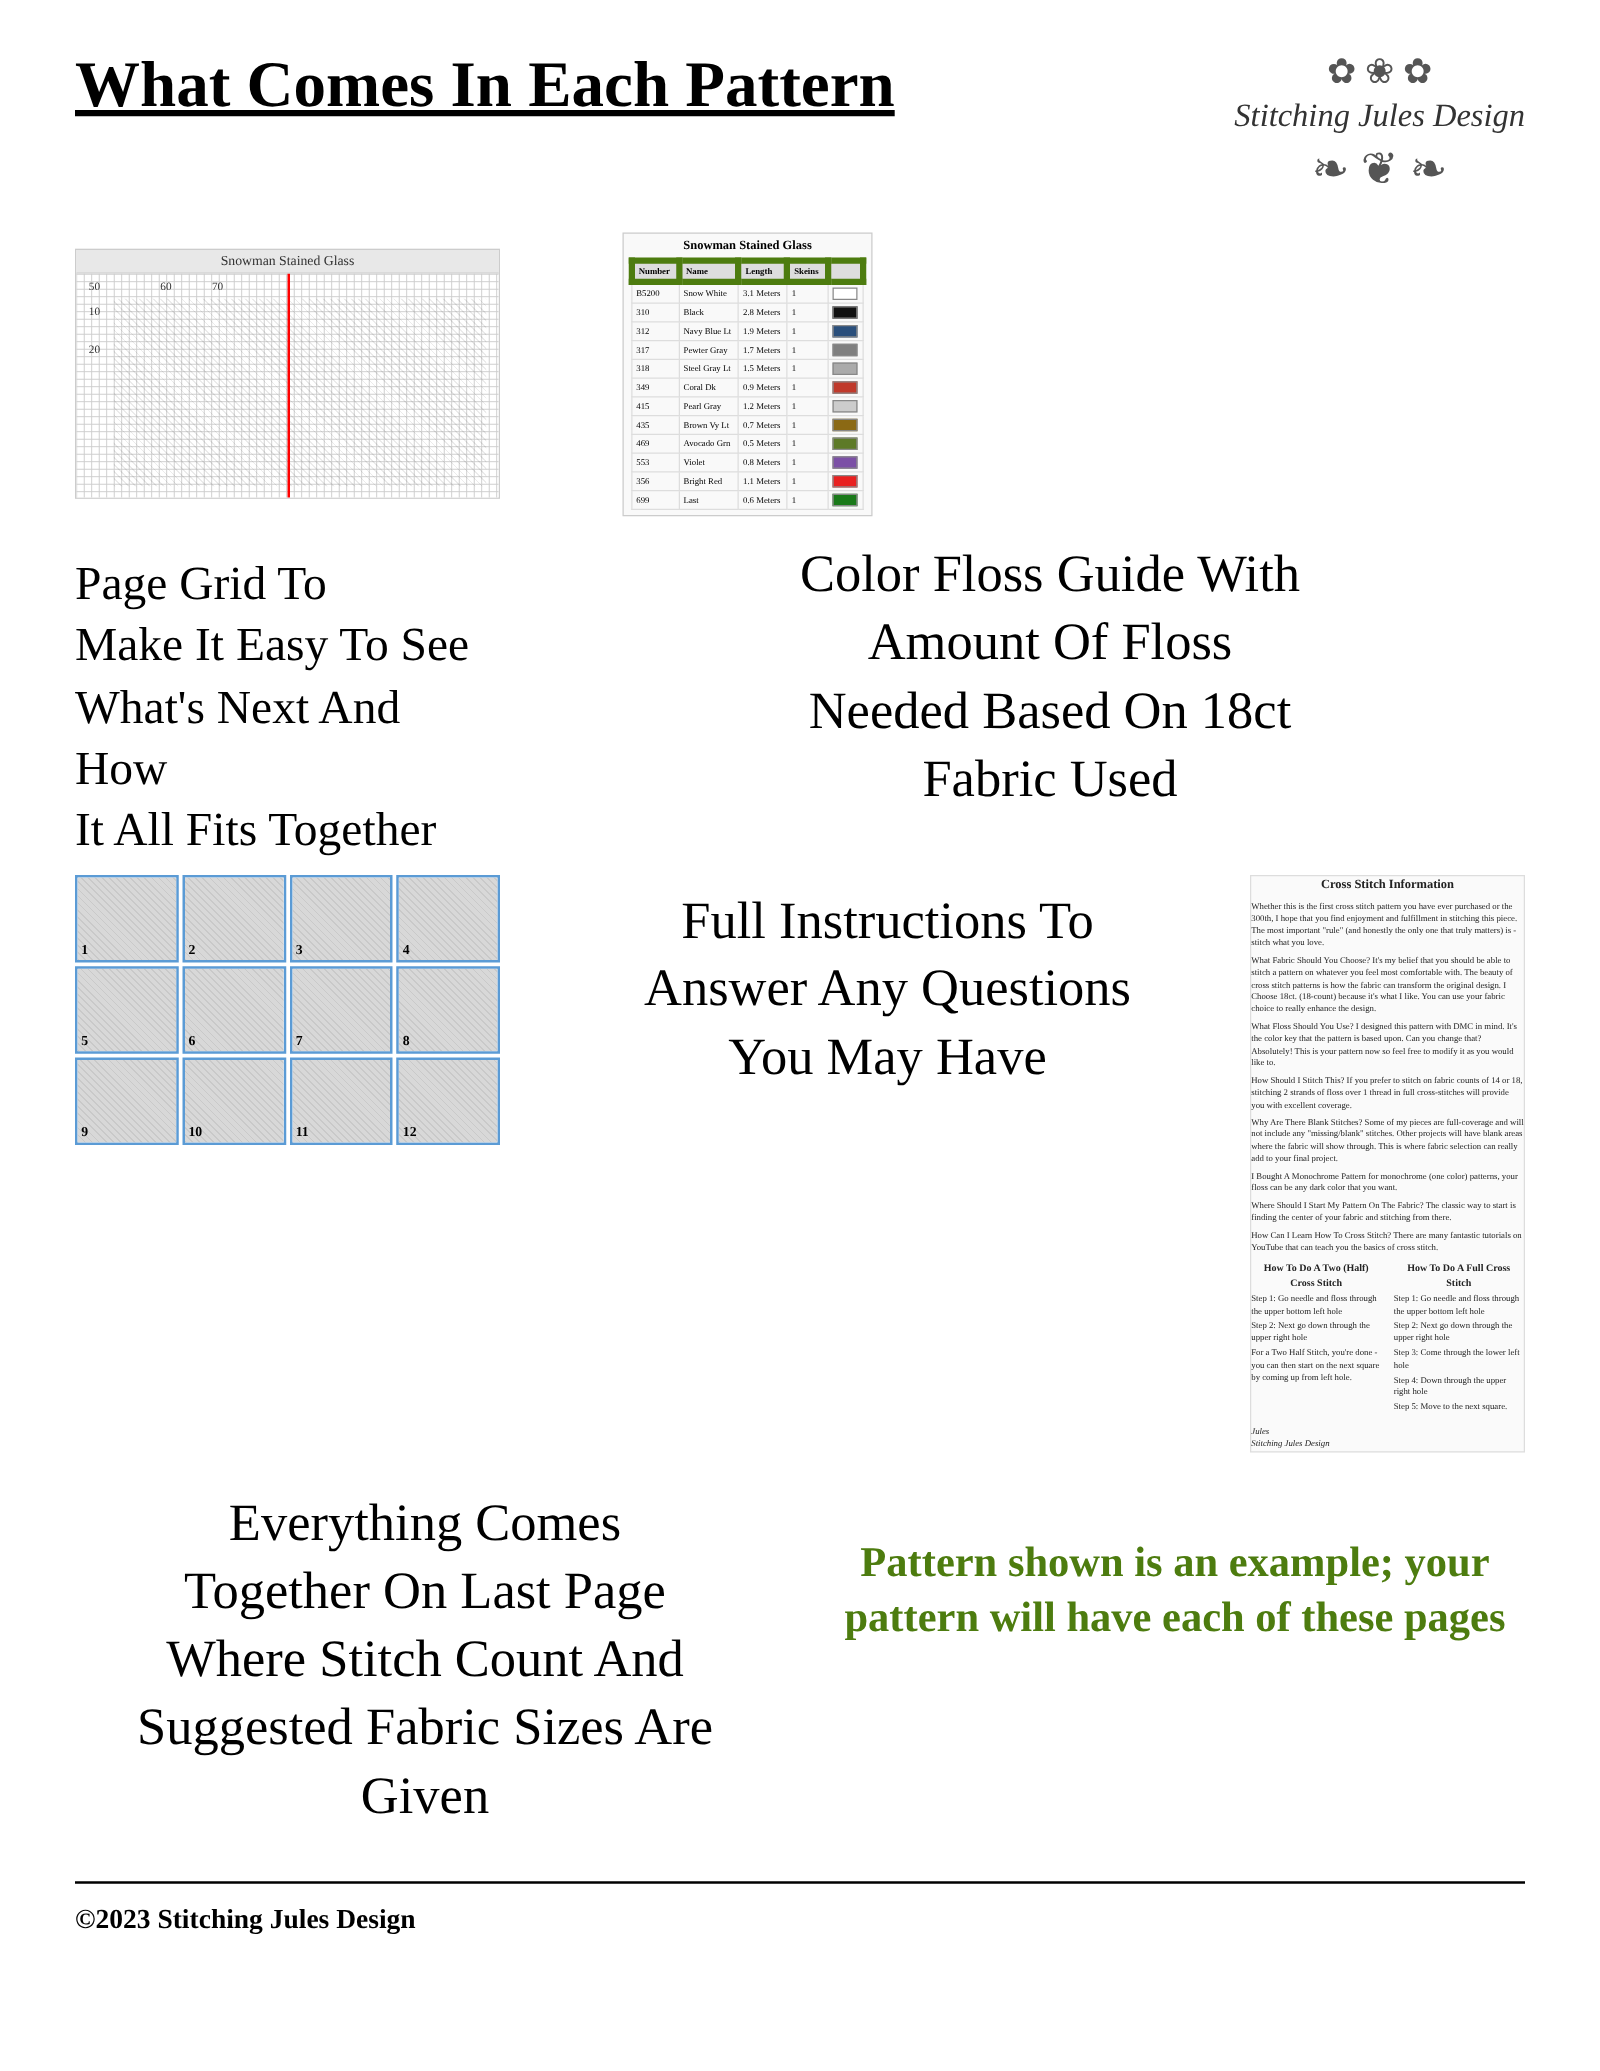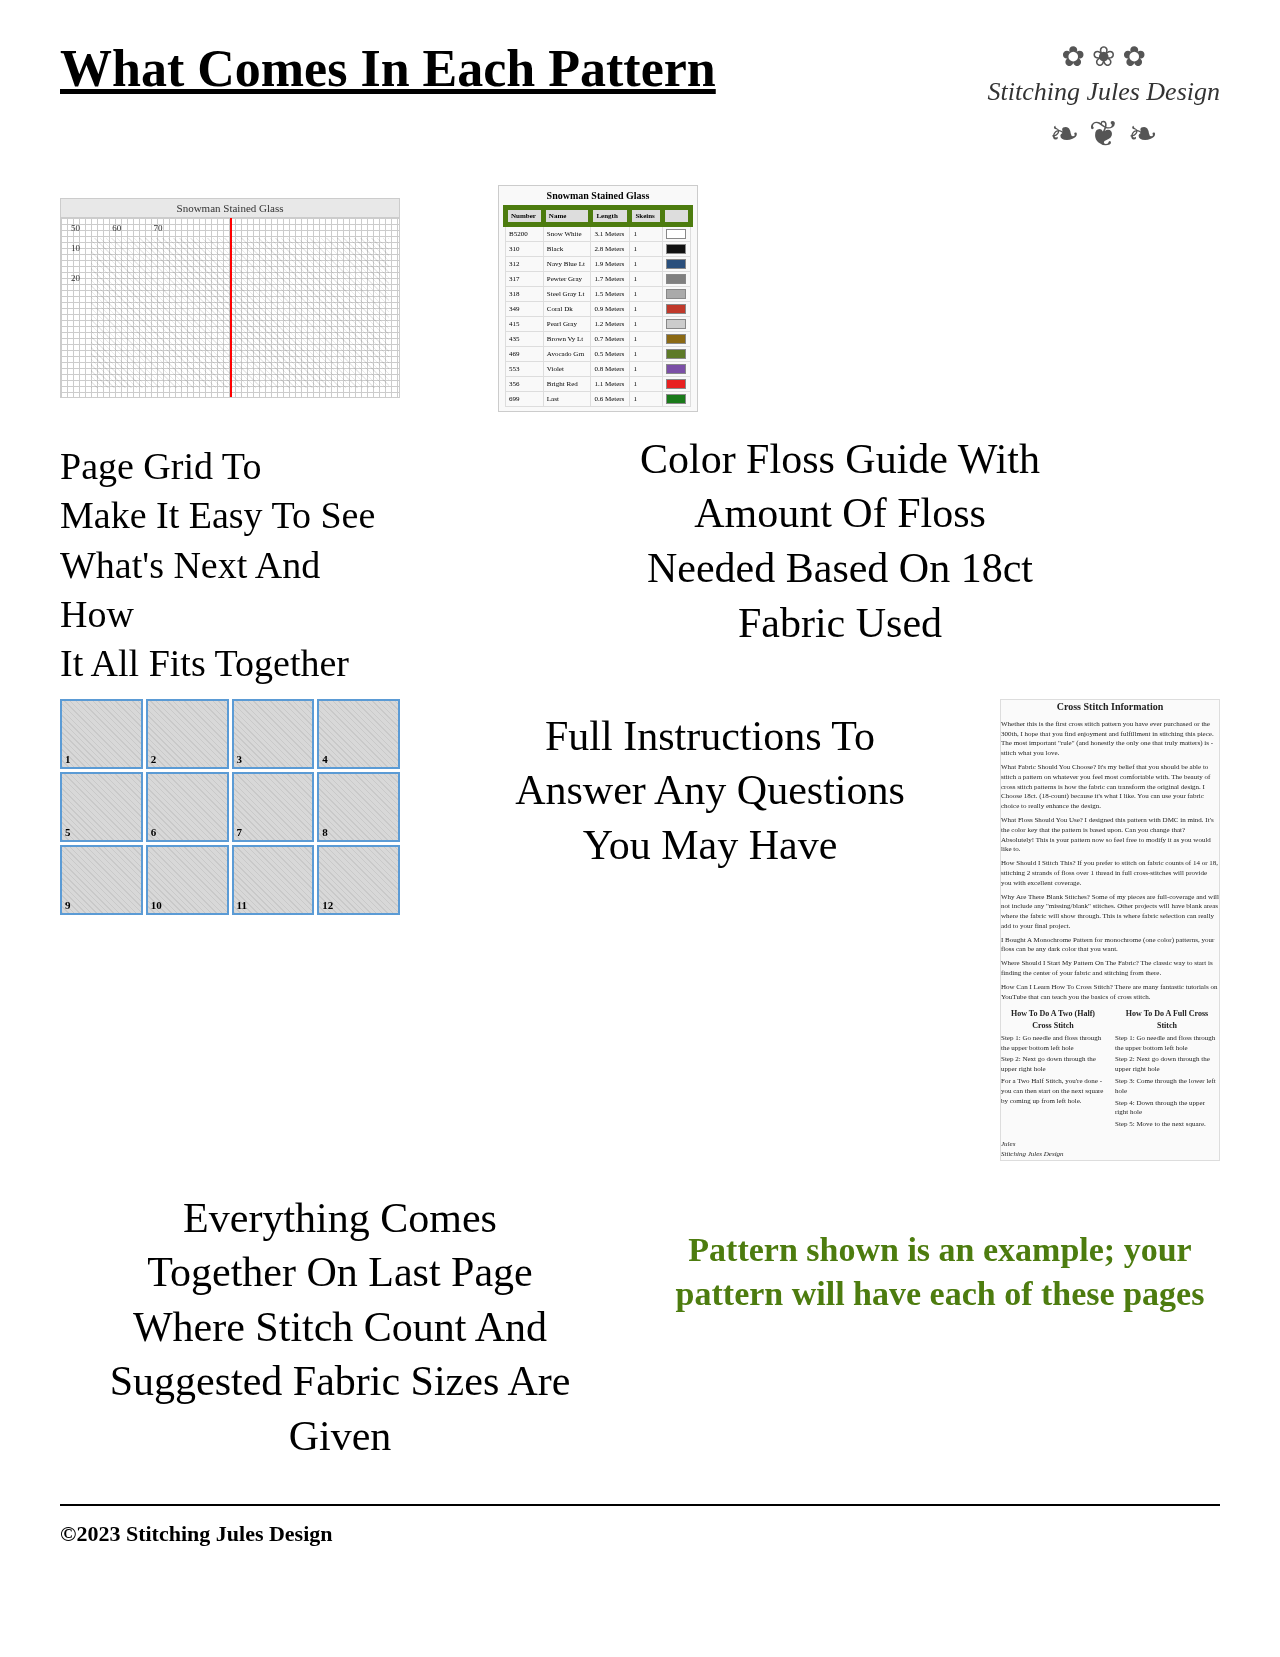--- a/index.html
+++ b/index.html
@@ -341,21 +341,21 @@
 <div class="section1">
 
   <div class="pattern-preview">
     <div class="pattern-image-mock">
       <div class="pattern-title-bar">Snowman Stained Glass</div>
       <div class="grid-canvas">
         <div class="grid-lines"></div>
         <div class="grid-fill"></div>
         <div class="red-line"></div>
         <div class="grid-numbers">
-          <span style="margin-right:30px;">50</span>
+          <span style="margin-right:46px;">50</span>
           <span style="margin-right:30px;">60</span>
           <span>70</span>
           <br><br>
           <span>10</span>
           <br><br><br>
           <span>20</span>
         </div>
       </div>
     </div>
   </div>

